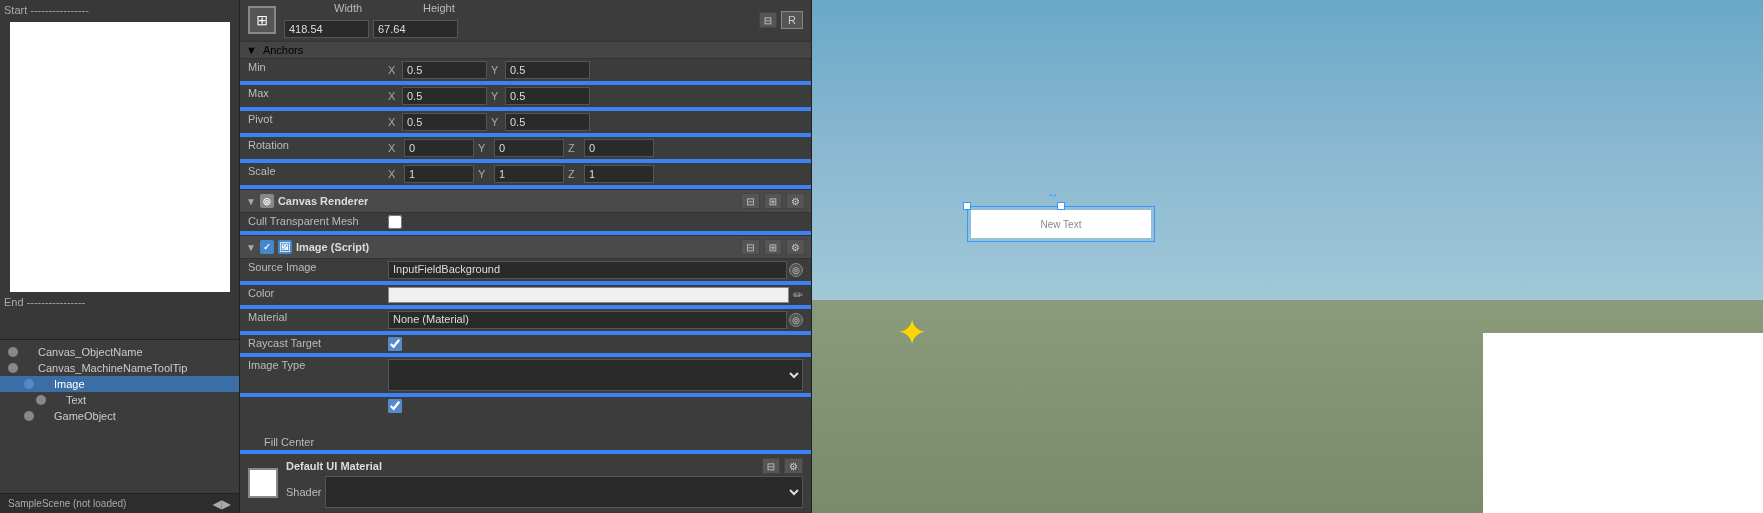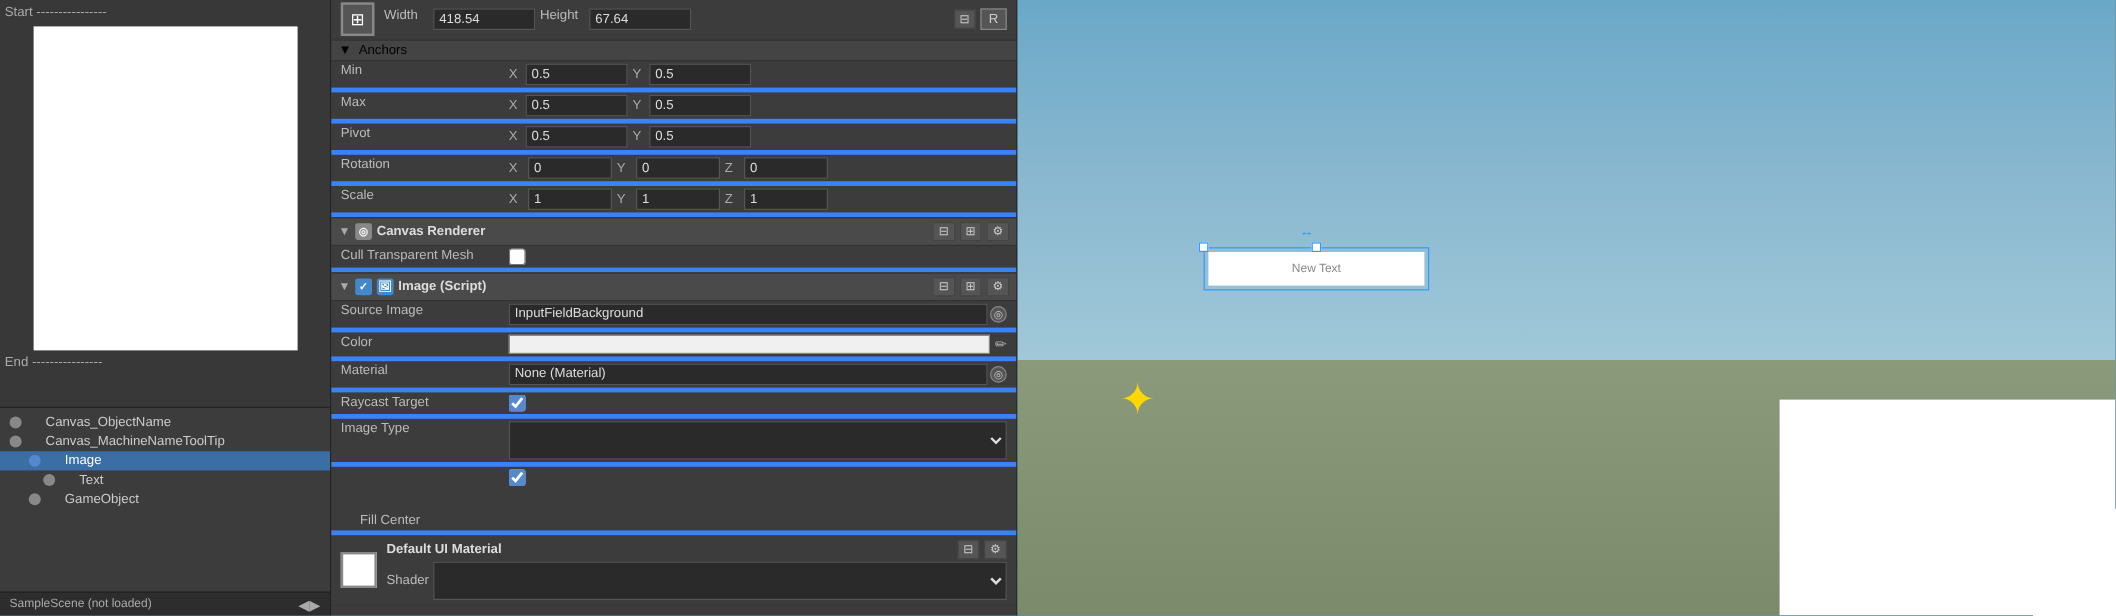--- a/index.html
+++ b/index.html
@@ -9,21 +9,21 @@
       display: flex;
       flex-direction: row;
       font-family: Arial, sans-serif;
       font-size: 11px;
       background: #3c3c3c;
       overflow: hidden;
     }
 
     
     .left-panel {
-      width: 276px;
+      width: 240px;
       height: 513px;
       background: #3c3c3c;
       border-right: 1px solid #222;
       display: flex;
       flex-direction: column;
       flex-shrink: 0;
     }
     .left-panel-top {
       height: 340px;
       background: #383838;
@@ -236,22 +236,23 @@
       border: 2px solid #888;
       display: flex;
       align-items: center;
       justify-content: center;
       color: white;
       font-size: 14px;
       margin-right: 4px;
     }
     .wh-group {
       display: flex;
-      align-items: flex-start;
+      align-items: flex-end;
       gap: 6px;
+      flex-direction: column;
     }
     .wh-label {
       color: #bbb;
       font-size: 11px;
       width: 35px;
     }
     .r-btn {
       background: #555;
       border: 1px solid #888;
       color: #ccc;

